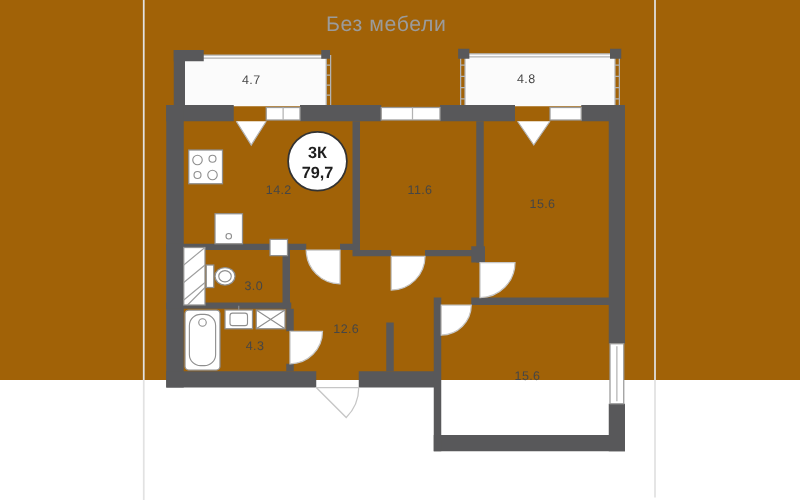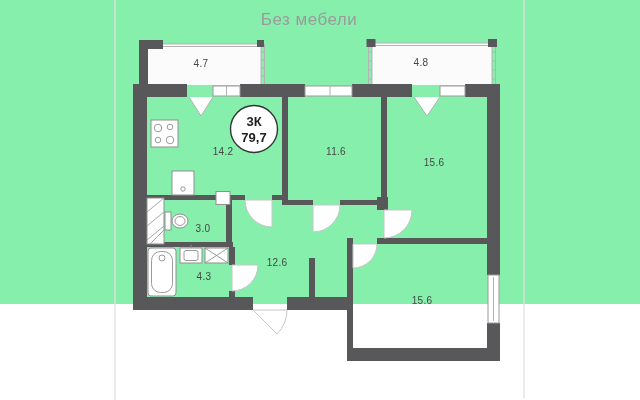--- a/index.html
+++ b/index.html
@@ -1,17 +1,17 @@
 <!DOCTYPE html>
 <html><head>
 <meta charset="utf-8">
 <style>
   html,body{margin:0;padding:0;background:#fff;}
   body{width:640px;height:400px;overflow:hidden;font-family:"Liberation Sans",sans-serif;}
-  .stage{position:relative;width:640px;height:304px;background:#86efac;}
+  .stage{position:relative;width:640px;height:304px;background:#a16207;}
   svg{display:block;}
   .wall{fill:#58585a;}
   .thin{stroke:#b3b3b3;stroke-width:1;fill:none;}
   .thin2{stroke:#9f9f9f;stroke-width:.9;fill:none;}
   .balc{fill:#fbfbfb;}
   .win{fill:#ffffff;stroke:#9a9a9a;stroke-width:1;}
   .fan{fill:#ffffff;stroke:#c6c6c6;stroke-width:1;}
   .vdoor{fill:#ffffff;stroke:#b3b3b3;stroke-width:1;}
   .fx{fill:#ffffff;stroke:#8f8f8f;stroke-width:1;}
   .fxl{stroke:#8f8f8f;stroke-width:.9;fill:none;}

